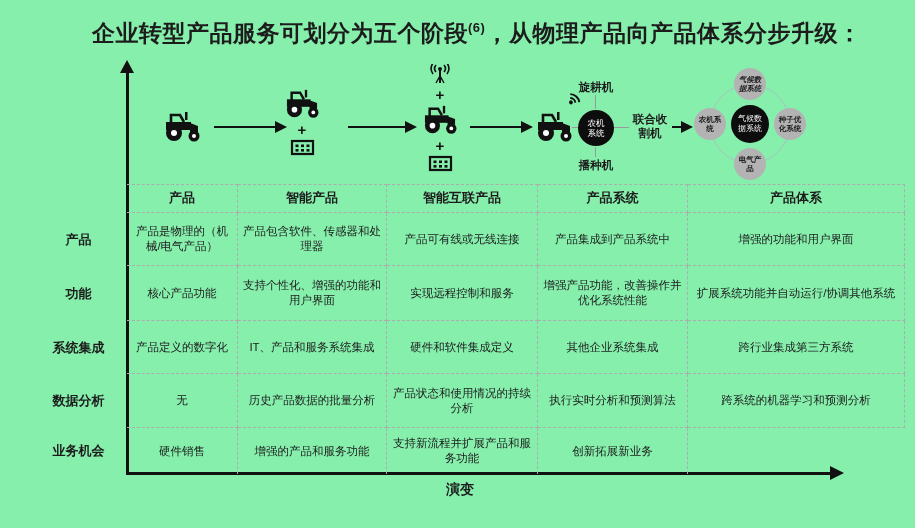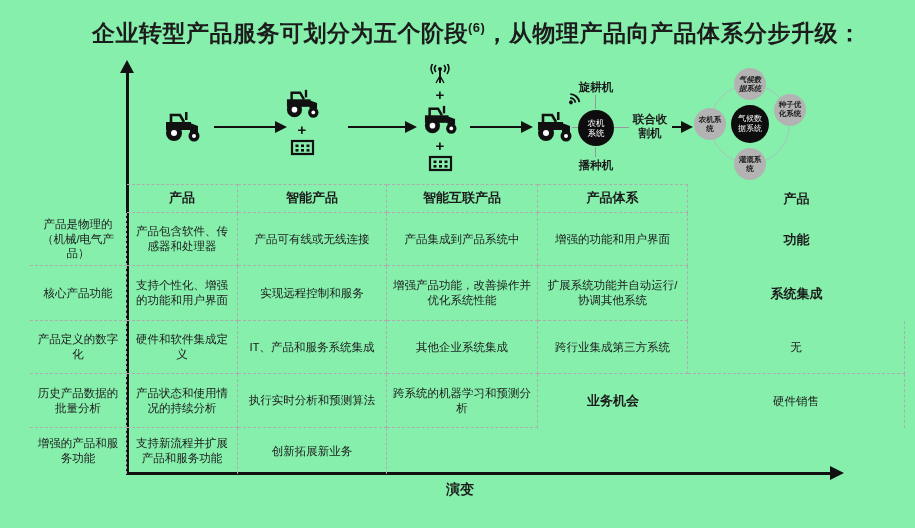--- a/index.html
+++ b/index.html
@@ -166,59 +166,61 @@
 
   <div class="sarrow" style="left:672px;top:126px;width:10px;"></div>
 
   <div class="ring"></div>
   <div class="gcircle" style="left:734px;top:68px;font-style:italic;">
     <span style="width:24px;">气候数据系统</span>
   </div>
   <div class="gcircle" style="left:694px;top:108px;">
     <span style="width:24px;">农机系统</span>
   </div>
-  <div class="gcircle" style="left:774px;top:94px;font-family:Liberation Mono, monospace;">
+  <div class="gcircle" style="left:774px;top:108px;">
     <span style="width:24px;">种子优化系统</span>
   </div>
   <div class="gcircle" style="left:734px;top:148px;">
-    <span style="width:24px;">灌溉系统</span>
+    <span style="width:24px;">电气产品</span>
   </div>
   <div class="bcircle" style="left:731px;top:105px;width:38px;height:38px;">
     <span style="width:25px;font-size:8px;">气候数据系统</span>
   </div>
 
   <div class="grid">
 
     <div class="rl"></div>
     <div class="cell hd">产品</div>
     <div class="cell hd">智能产品</div>
     <div class="cell hd">智能互联产品</div>
+    <div class="cell hd">产品系统</div>
     <div class="cell hd">产品体系</div>
 
     <div class="rl">产品</div>
     <div class="cell">产品是物理的（机械/电气产品）</div>
     <div class="cell">产品包含软件、传感器和处理器</div>
     <div class="cell">产品可有线或无线连接</div>
     <div class="cell">产品集成到产品系统中</div>
     <div class="cell">增强的功能和用户界面</div>
 
     <div class="rl">功能</div>
     <div class="cell">核心产品功能</div>
     <div class="cell">支持个性化、增强的功能和用户界面</div>
     <div class="cell">实现远程控制和服务</div>
     <div class="cell">增强产品功能，改善操作并优化系统性能</div>
     <div class="cell">扩展系统功能并自动运行/协调其他系统</div>
 
     <div class="rl">系统集成</div>
     <div class="cell">产品定义的数字化</div>
+    <div class="cell">IT、产品和服务系统集成</div>
     <div class="cell">硬件和软件集成定义</div>
-    <div class="cell">IT、产品和服务系统集成</div>
     <div class="cell">其他企业系统集成</div>
     <div class="cell">跨行业集成第三方系统</div>
 
+    <div class="rl">数据分析</div>
     <div class="cell">无</div>
     <div class="cell">历史产品数据的批量分析</div>
     <div class="cell">产品状态和使用情况的持续分析</div>
     <div class="cell">执行实时分析和预测算法</div>
     <div class="cell">跨系统的机器学习和预测分析</div>
 
     <div class="rl">业务机会</div>
     <div class="cell lastrow">硬件销售</div>
     <div class="cell lastrow">增强的产品和服务功能</div>
     <div class="cell lastrow">支持新流程并扩展产品和服务功能</div>

